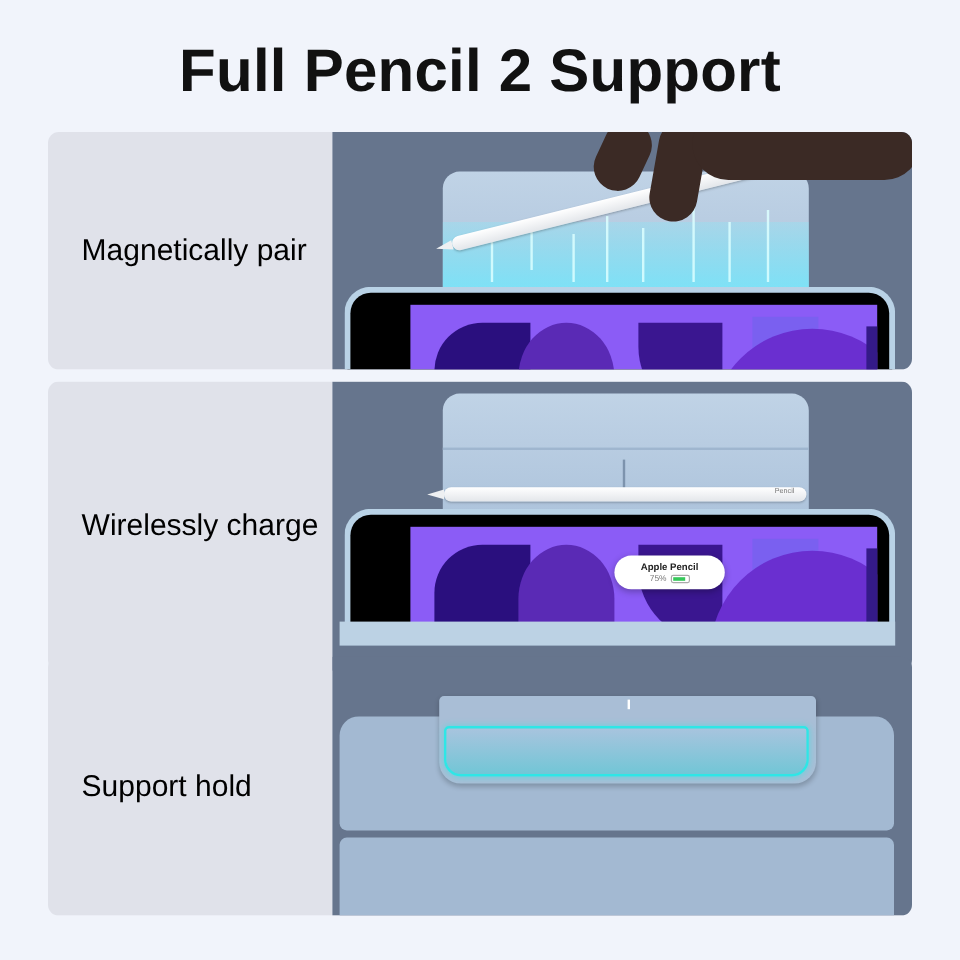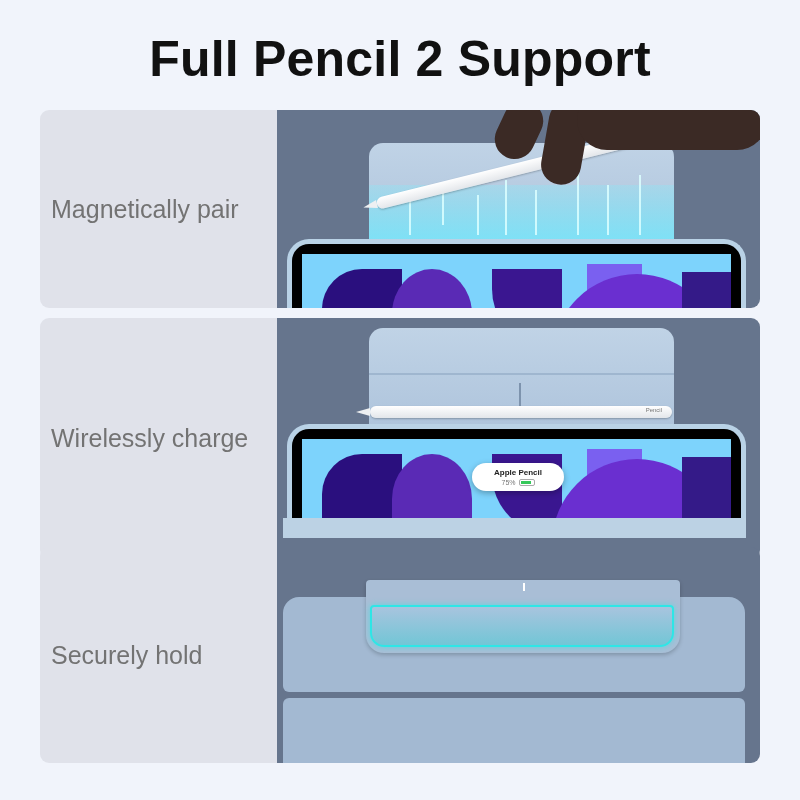--- a/index.html
+++ b/index.html
@@ -1,25 +1,25 @@
 <!DOCTYPE html>
 <html><head>
 <meta charset="utf-8">
 <style>
   * { box-sizing: border-box; margin: 0; padding: 0; }
   html, body { width: 800px; height: 800px; overflow: hidden; }
   body { background: #f1f4fb; font-family: "Liberation Sans", "DejaVu Sans", sans-serif; position: relative; }
   .title { position: absolute; top: 30px; left: 0; width: 800px; text-align: center; font-size: 50px; font-weight: 700; color: #111; letter-spacing: 0.2px; }
   .row { position: absolute; left: 40px; width: 720px; border-radius: 9px; overflow: hidden; display: flex; }
-  .row .label { width: 237px; height: 100%; background: #e0e2ea; display: flex; align-items: center; padding-left: 11px; font-size: 25px; color: #737373; }
+  .row .label { width: 237px; height: 100%; background: #e0e2ea; display: flex; align-items: center; padding-left: 28px; font-size: 25px; color: #000000; }
   .row .scene { position: relative; flex: 1; height: 100%; background: #66758d; overflow: hidden; }
 
   
   .ipad { position: absolute; left: 10px; right: 14px; border: 5px solid #b9d2e6; border-radius: 22px 22px 0 0; background: #000; overflow: hidden; border-bottom: none; }
-  .wall { position: absolute; inset: 10px 10px 0 10px; overflow: hidden; background: #7dd3fc; }
+  .wall { position: absolute; inset: 10px 10px 0 10px; overflow: hidden; background: #8b5cf6; margin-left: 40px; }
   .sh { position: absolute; }
   .flap { position: absolute; background: #b8cde2; border-radius: 14px 14px 0 0; }
   .flap.tex { background: linear-gradient(#c0d3e6, #aec4dc); }
   .pencil { position: absolute; height: 12px; background: linear-gradient(#ffffff, #e3e6ea); border-radius: 6px; box-shadow: 0 1px 2px rgba(0,0,0,0.25); }
   .pencil-tip { position: absolute; left: -14px; top: 2px; width: 0; height: 0; border-top: 4px solid transparent; border-bottom: 4px solid transparent; border-right: 14px solid #eef0f2; }
   .pencil-brand { position: absolute; right: 10px; top: 1px; font-size: 6px; color: #777; }
   .glow { position: absolute; background: linear-gradient(rgba(120,240,255,0.25), rgba(110,235,255,0.75)); }
   .glow-line { position: absolute; width: 2px; background: rgba(220,255,255,0.85); }
   .hand { position: absolute; background: #3b2a25; }
   .popup { position: absolute; background: #fff; border-radius: 14px; text-align: center; box-shadow: 0 2px 6px rgba(0,0,0,0.3); }
@@ -93,21 +93,21 @@
             <span class="batt"></span>
           </div>
         </div>
       </div>
     </div>
     <div style="position:absolute;left:6px;right:14px;top:200px;height:20px;background:#bcd2e4;"></div>
   </div>
 </div>
 
 <div class="row" style="top:547px;height:216px;">
-  <div class="label">Securely hold</div>
+  <div class="label">Support hold</div>
   <div class="scene">
     <div class="flap" style="left:6px;top:50px;width:462px;height:95px;background:#a3b9d2;border-radius:16px 16px 6px 6px;"></div>
     <div class="flap" style="left:6px;top:151px;width:462px;height:80px;background:#a3b9d2;border-radius:6px;"></div>
     <div style="position:absolute;left:89px;top:33px;width:314px;height:73px;background:#a9bed6;border-radius:4px 4px 18px 18px;box-shadow:0 2px 4px rgba(0,0,0,0.2);"></div>
     <div style="position:absolute;left:246px;top:36px;width:2px;height:8px;background:#fff;"></div>
     <div class="magnet-bar" style="left:93px;top:58px;width:304px;height:42px;"></div>
   </div>
 </div>
 
 </body></html>

